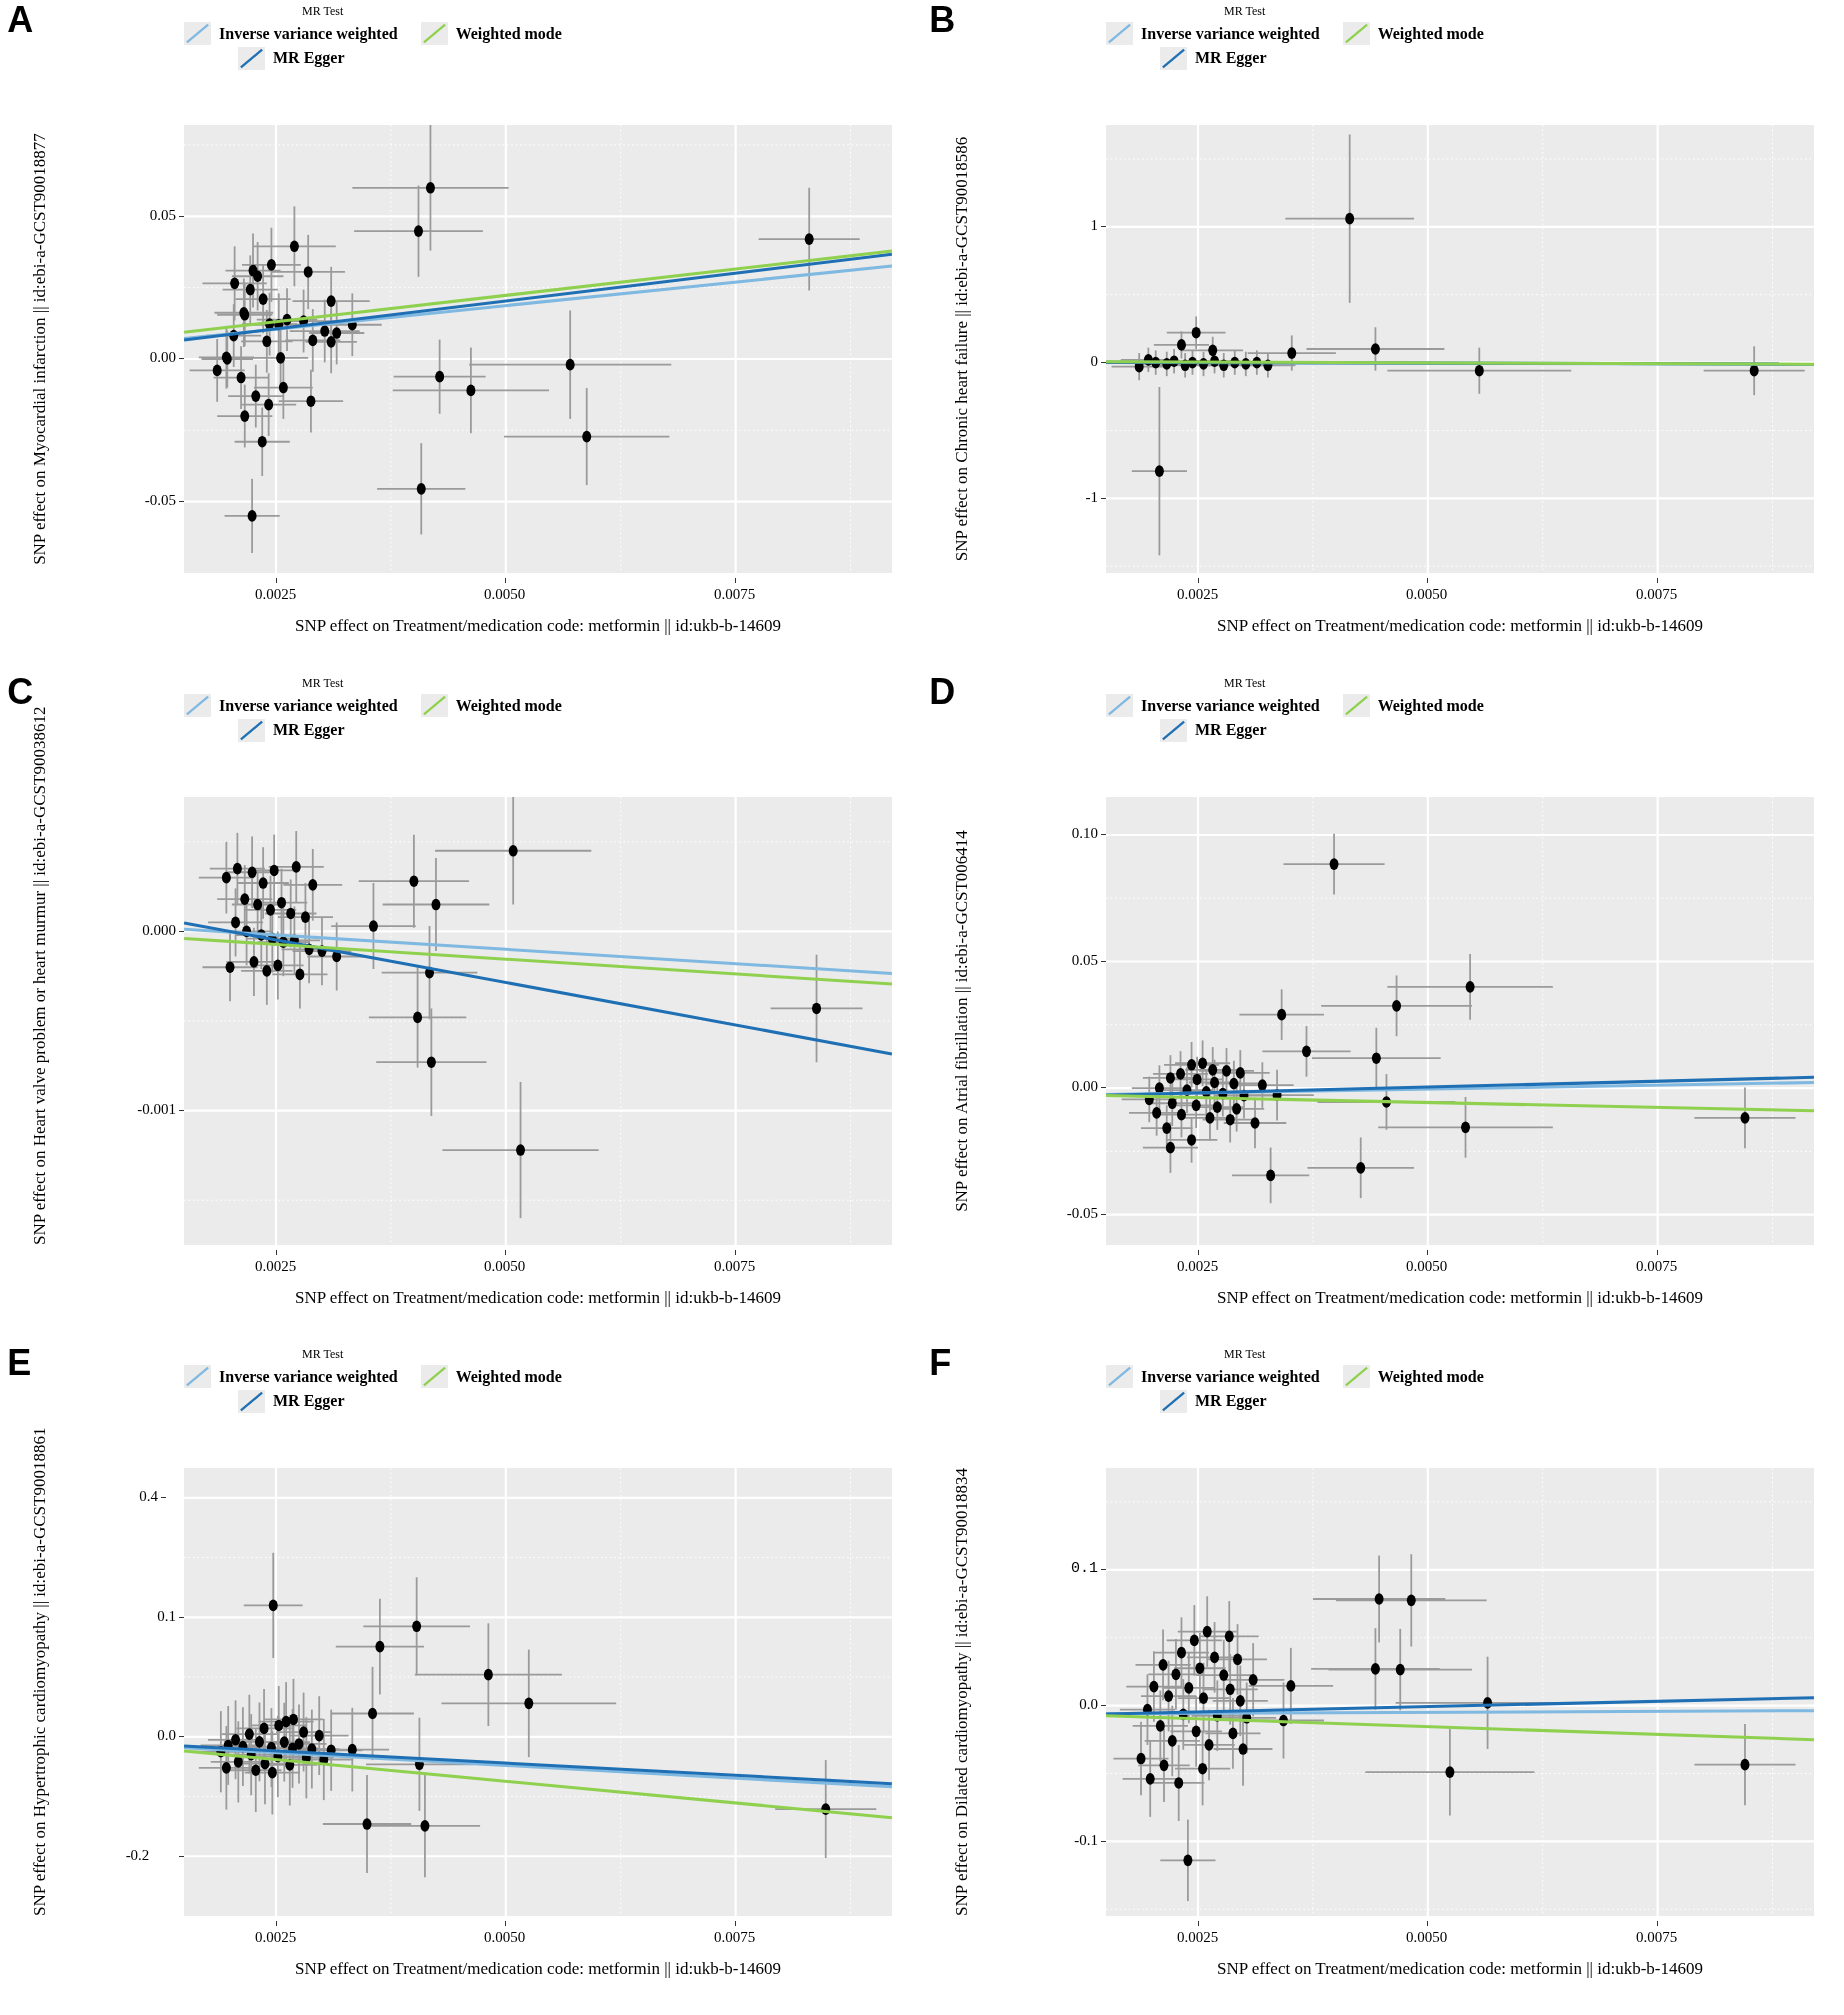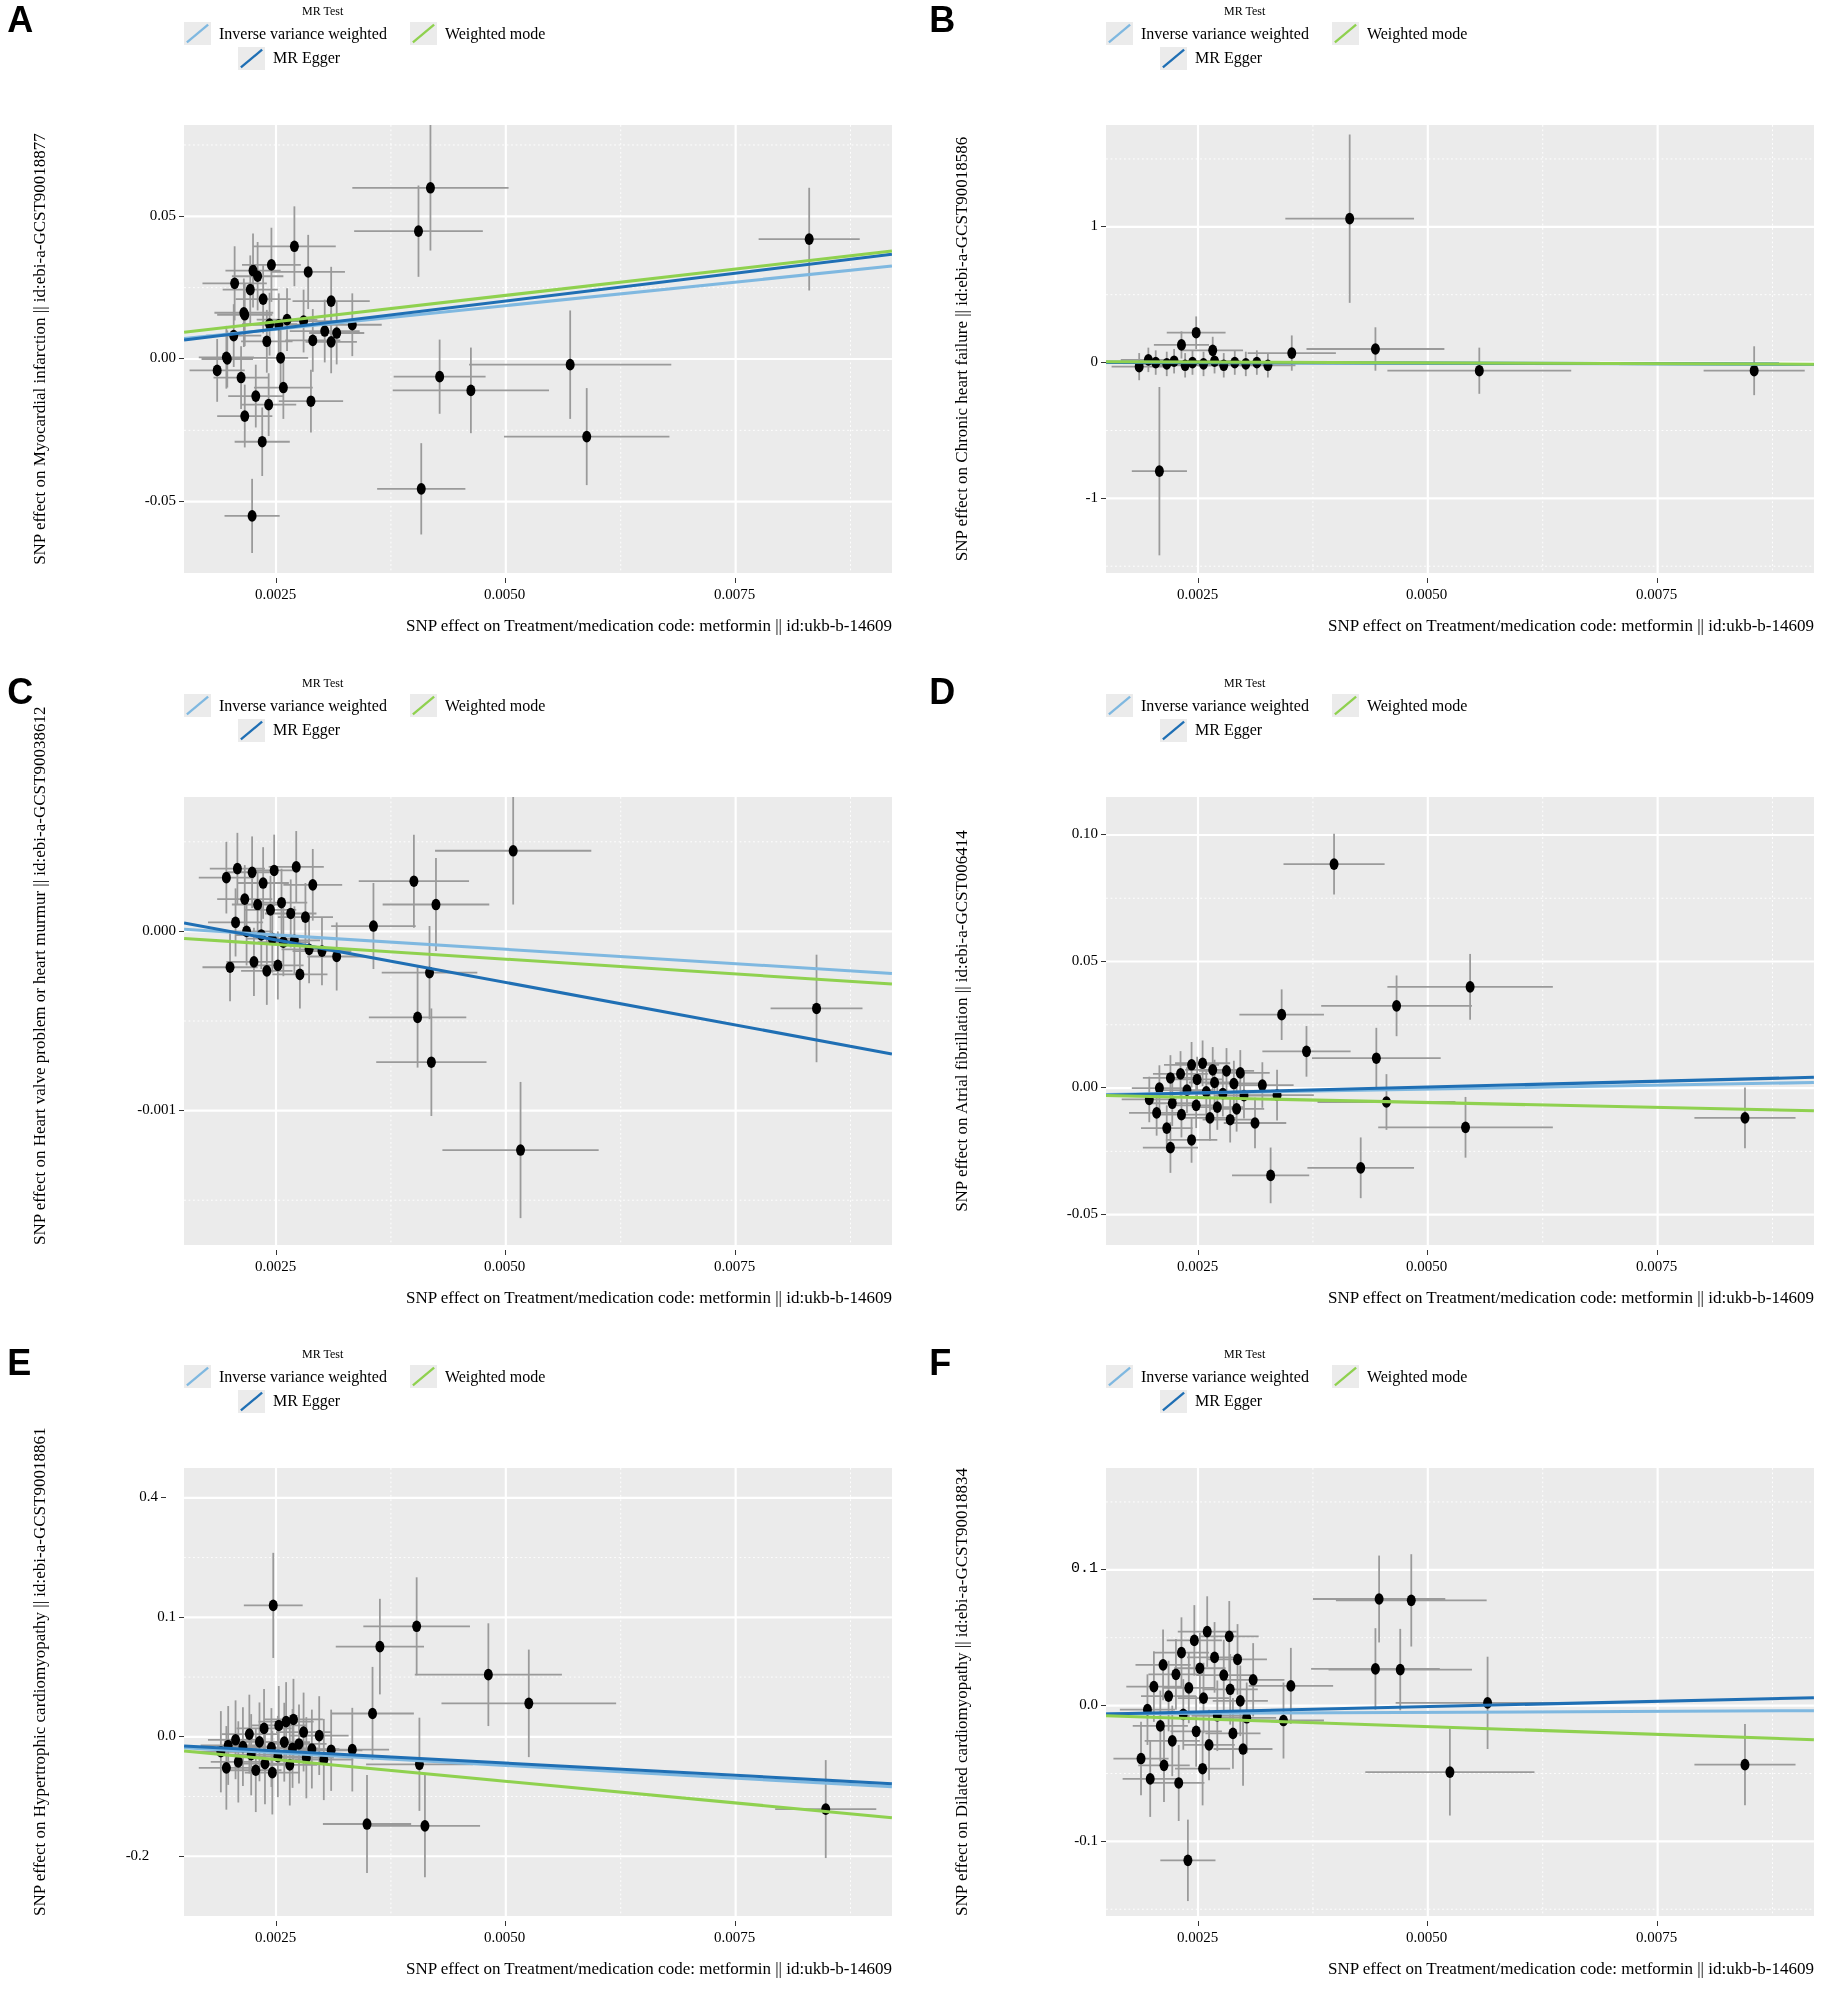--- a/index.html
+++ b/index.html
@@ -15,21 +15,21 @@
   .panel{position:absolute;width:922px;height:672px;}
   .panel-letter{
     position:absolute;left:7.2px;top:1.8px;
     font-family:"Liberation Sans","DejaVu Sans",sans-serif;
     font-weight:bold;font-size:36px;line-height:36px;
   }
 
   
   .legend{position:absolute;left:184px;top:3.6px;width:591px;}
   .legend-title{font-size:12px;margin:0 0 3.6px 118px;}
-  .legend-item{display:flex;align-items:center;margin:0 23px 1.8px 0;}
+  .legend-item{display:flex;align-items:center;margin:0 23px 1.8px 0;font-weight:bold;}
   .legend-key{
     width:27px;height:23px;background:#ebebeb;margin-right:8px;
     position:relative;overflow:hidden;flex:none;
   }
   .legend-key svg{display:block;width:27px;height:23px;}
   .legend-label{font-size:16px;white-space:nowrap;}
   .lg-row1{display:flex;align-items:center;}
   .lg-row2{display:flex;align-items:center;margin-left:54px;}
   .plot{
     position:absolute;
@@ -39,21 +39,21 @@
   .plot svg{position:absolute;left:0;top:0;}
 
   .ylab{
     position:absolute;
     transform-origin:0 0;
     transform:rotate(-90deg);
     font-size:17px;white-space:nowrap;
   }
   .xlab{
     position:absolute;
-    font-size:17px;white-space:nowrap;text-align:right;
+    font-size:17px;white-space:nowrap;text-align:center;
   }
   .ytick{
     position:absolute;font-size:15px;text-align:right;white-space:nowrap;
   }
   .ytick::after{
     content:"";position:absolute;right:-8px;top:50%;
     width:5.4px;height:0.9px;background:#333;
   }
   .xtick{
     position:absolute;font-size:15px;text-align:center;white-space:nowrap;

